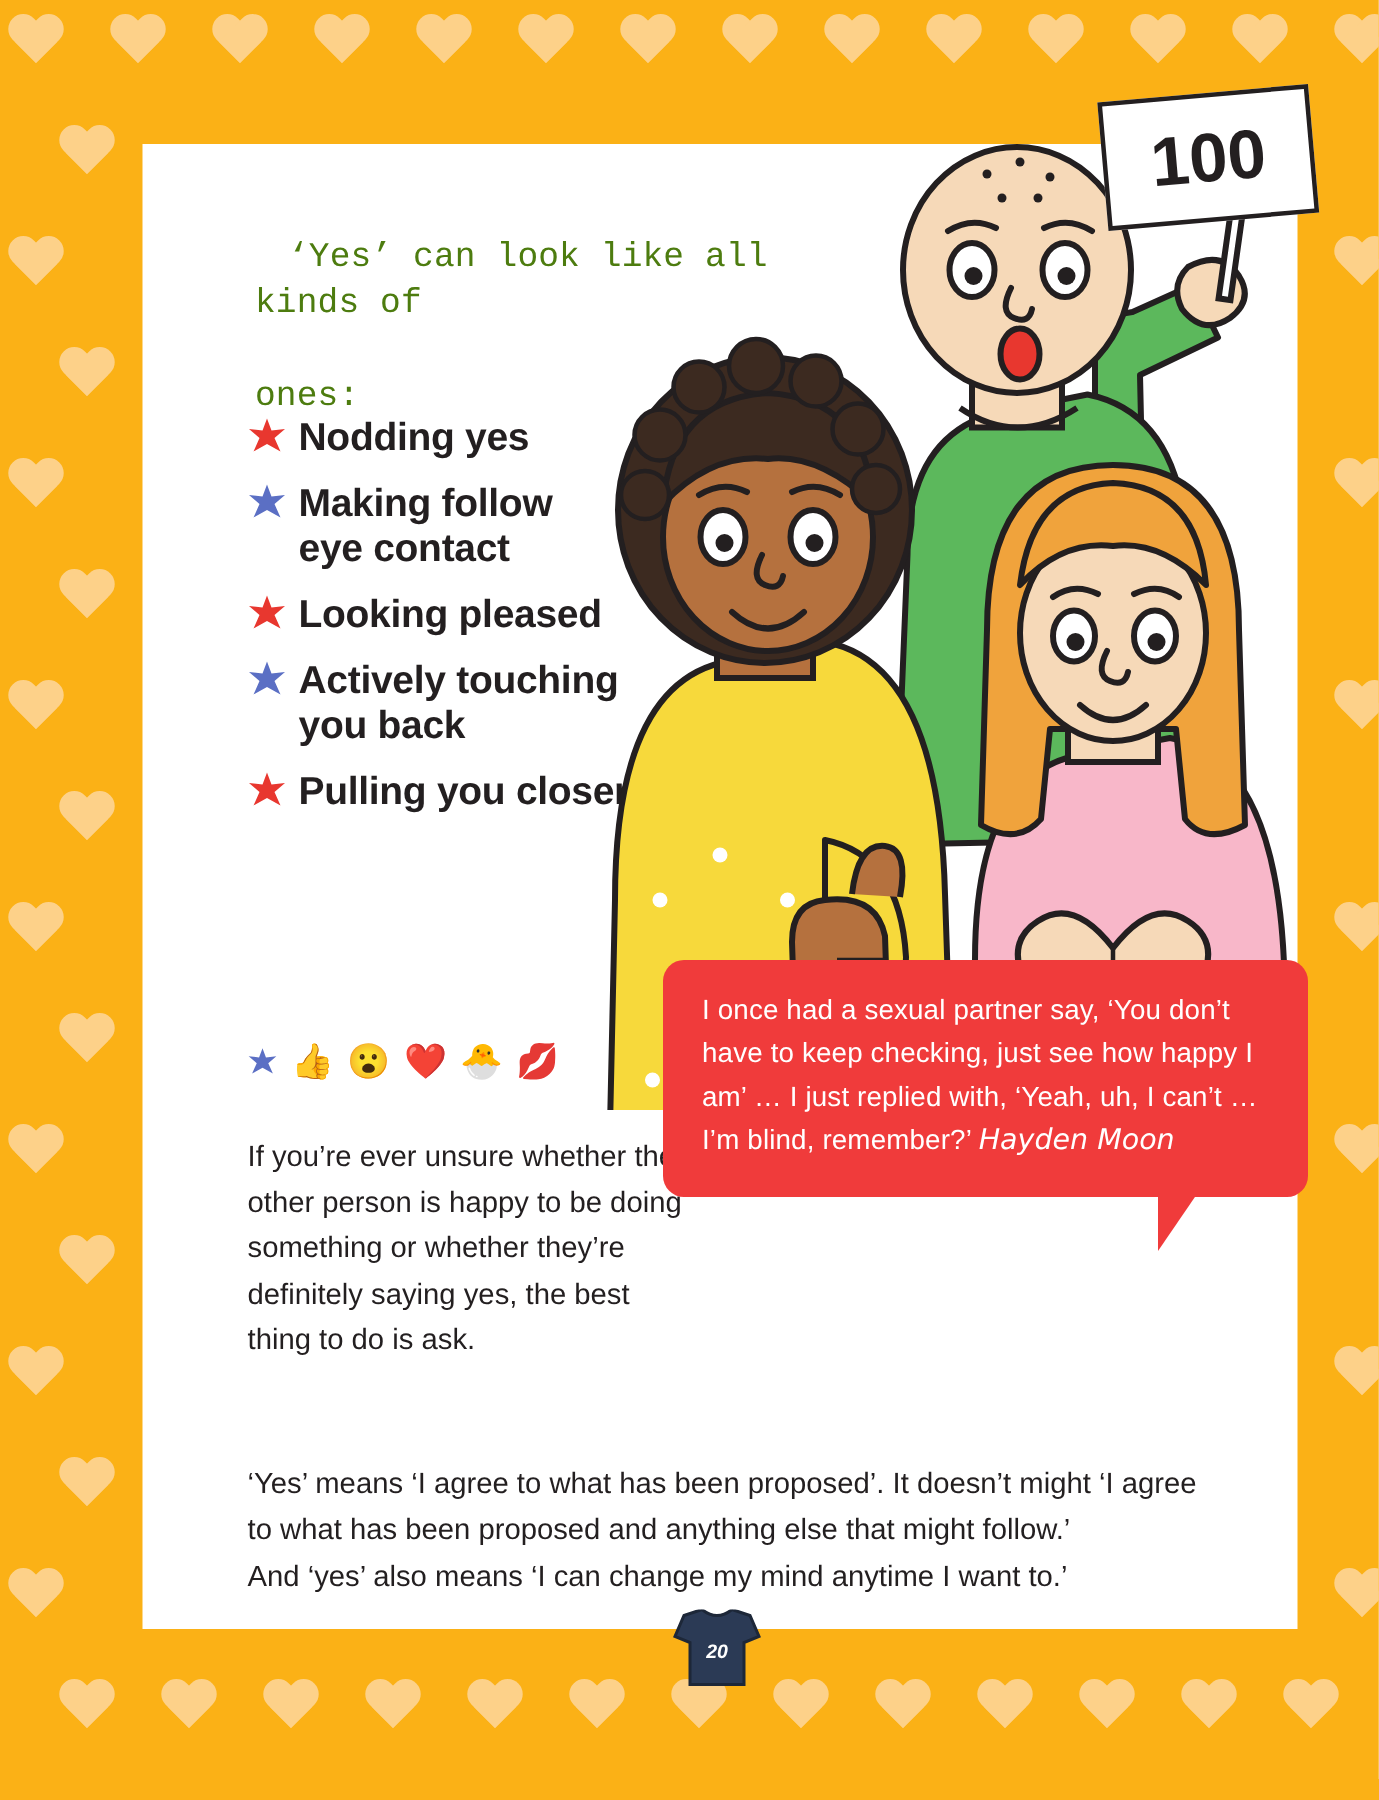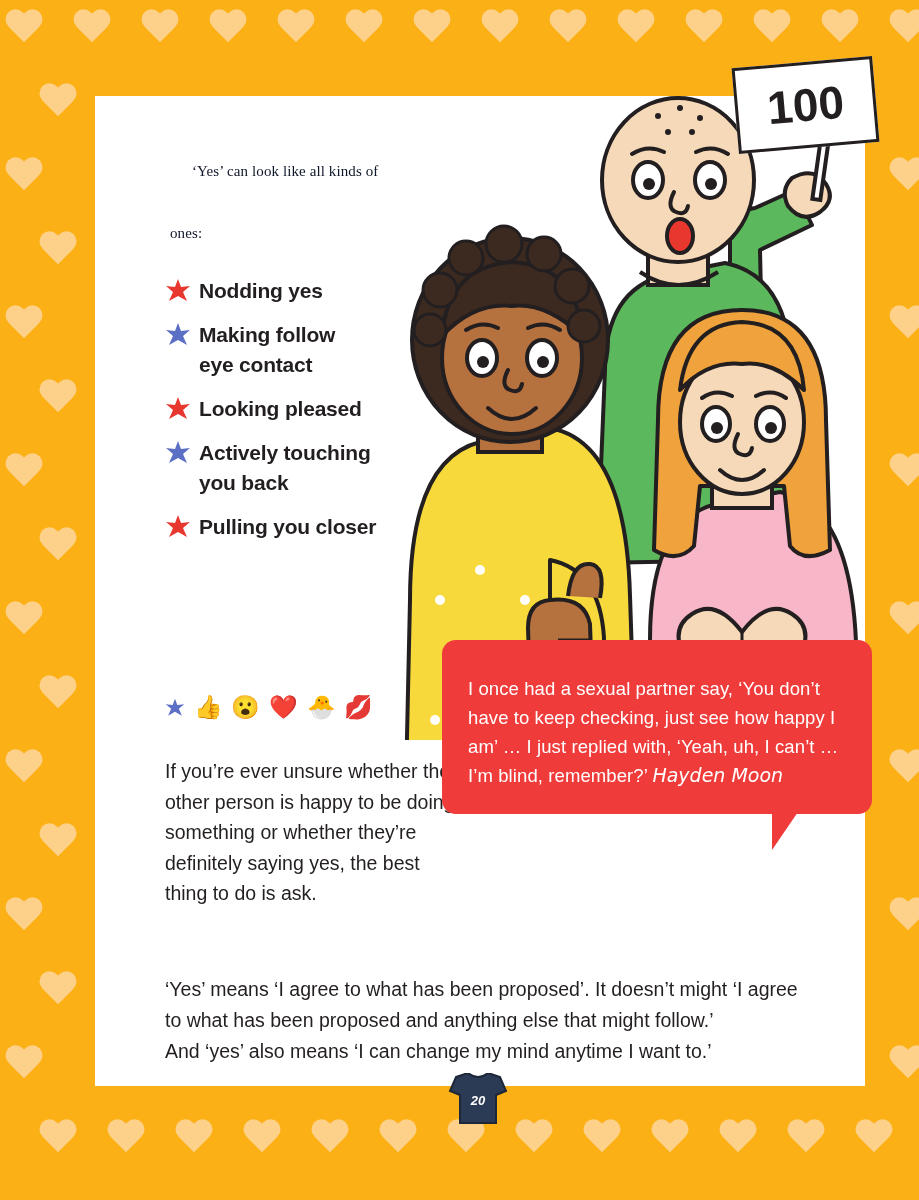--- a/index.html
+++ b/index.html
@@ -62,24 +62,24 @@
     height: 990px;
     background: #FFFFFF;
   }
 
   
   .intro {
     position: absolute;
     left: 75px;
     top: 60px;
     width: 400px;
-    font-family: Liberation Serif, serif;
-    font-size: 15px;
+    font-family: Liberation Mono, monospace;
+    font-size: 23px;
     line-height: 31px;
-    color: #0f172a;
+    color: #4d7c0f;
     letter-spacing: 0.1px;
   }
   .intro .indent { display: inline-block; width: 22px; }
 
   .bullets {
     position: absolute;
     left: 70px;
     top: 180px;
     width: 360px;
   }
@@ -92,21 +92,21 @@
     flex: 0 0 auto;
     width: 26px;
     height: 26px;
     margin-top: 2px;
     margin-right: 8px;
     position: relative;
   }
   .star svg { display: block; }
   .bullet .btxt {
     font-family: "Liberation Sans", sans-serif;
-    font-size: 21px;
+    font-size: 26px;
     font-weight: bold;
     line-height: 30px;
     color: #231F20;
     letter-spacing: -0.2px;
   }
 
   .emoji-row {
     position: absolute;
     left: 70px;
     top: 600px;
@@ -146,21 +146,21 @@
   .body-wide p + p { margin-top: 0; }
 
   
   .quote {
     position: absolute;
     left: 442px;
     top: 640px;
     width: 430px;
     background: #F03B3B;
     border-radius: 14px;
-    padding: 34px 26px 24px 26px;
+    padding: 18px 26px 24px 26px;
     box-sizing: border-box;
     color: #fff;
   }
   .quote-text {
     font-family: "Liberation Sans", sans-serif;
     font-size: 18.5px;
     line-height: 29px;
     letter-spacing: 0.1px;
   }
   .quote-attrib {

